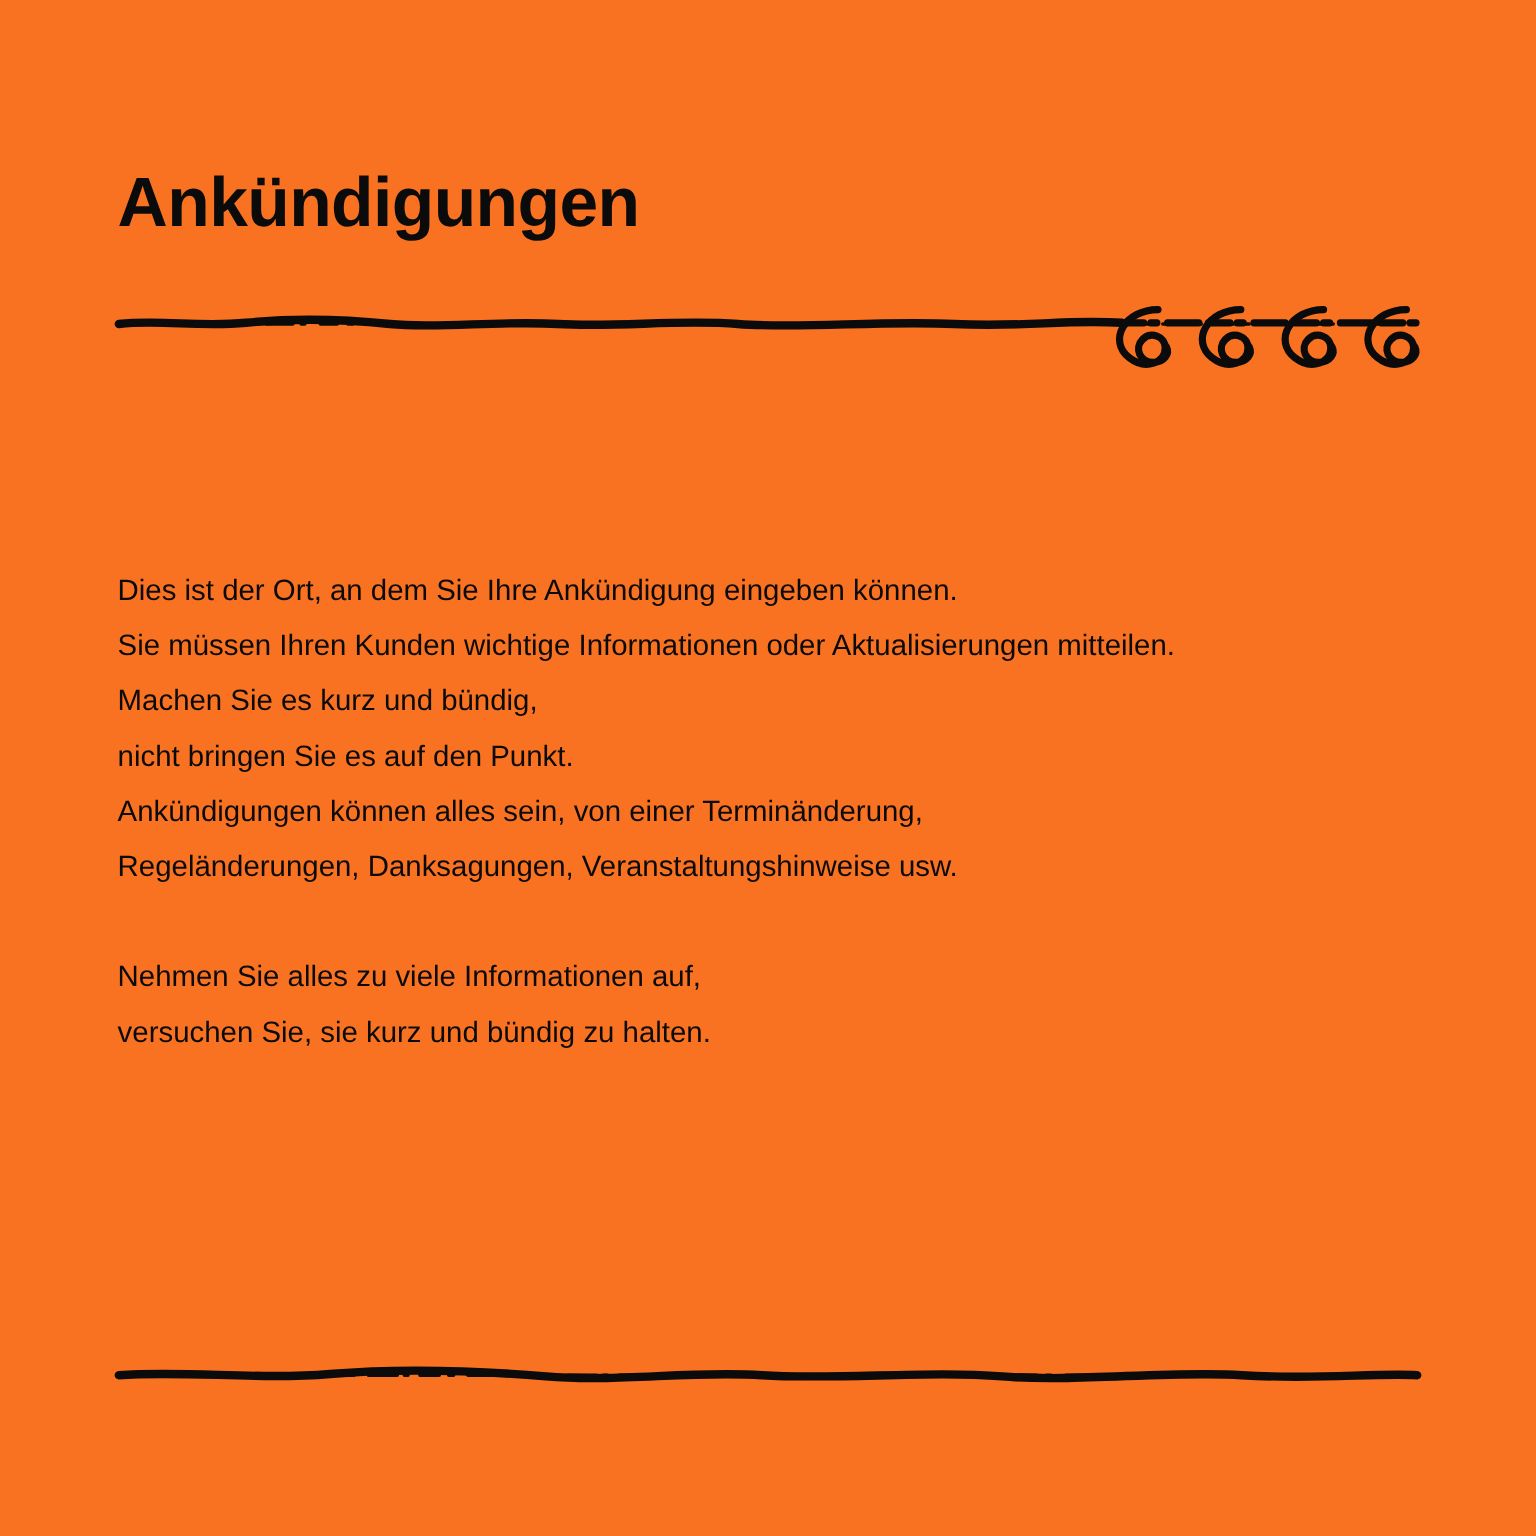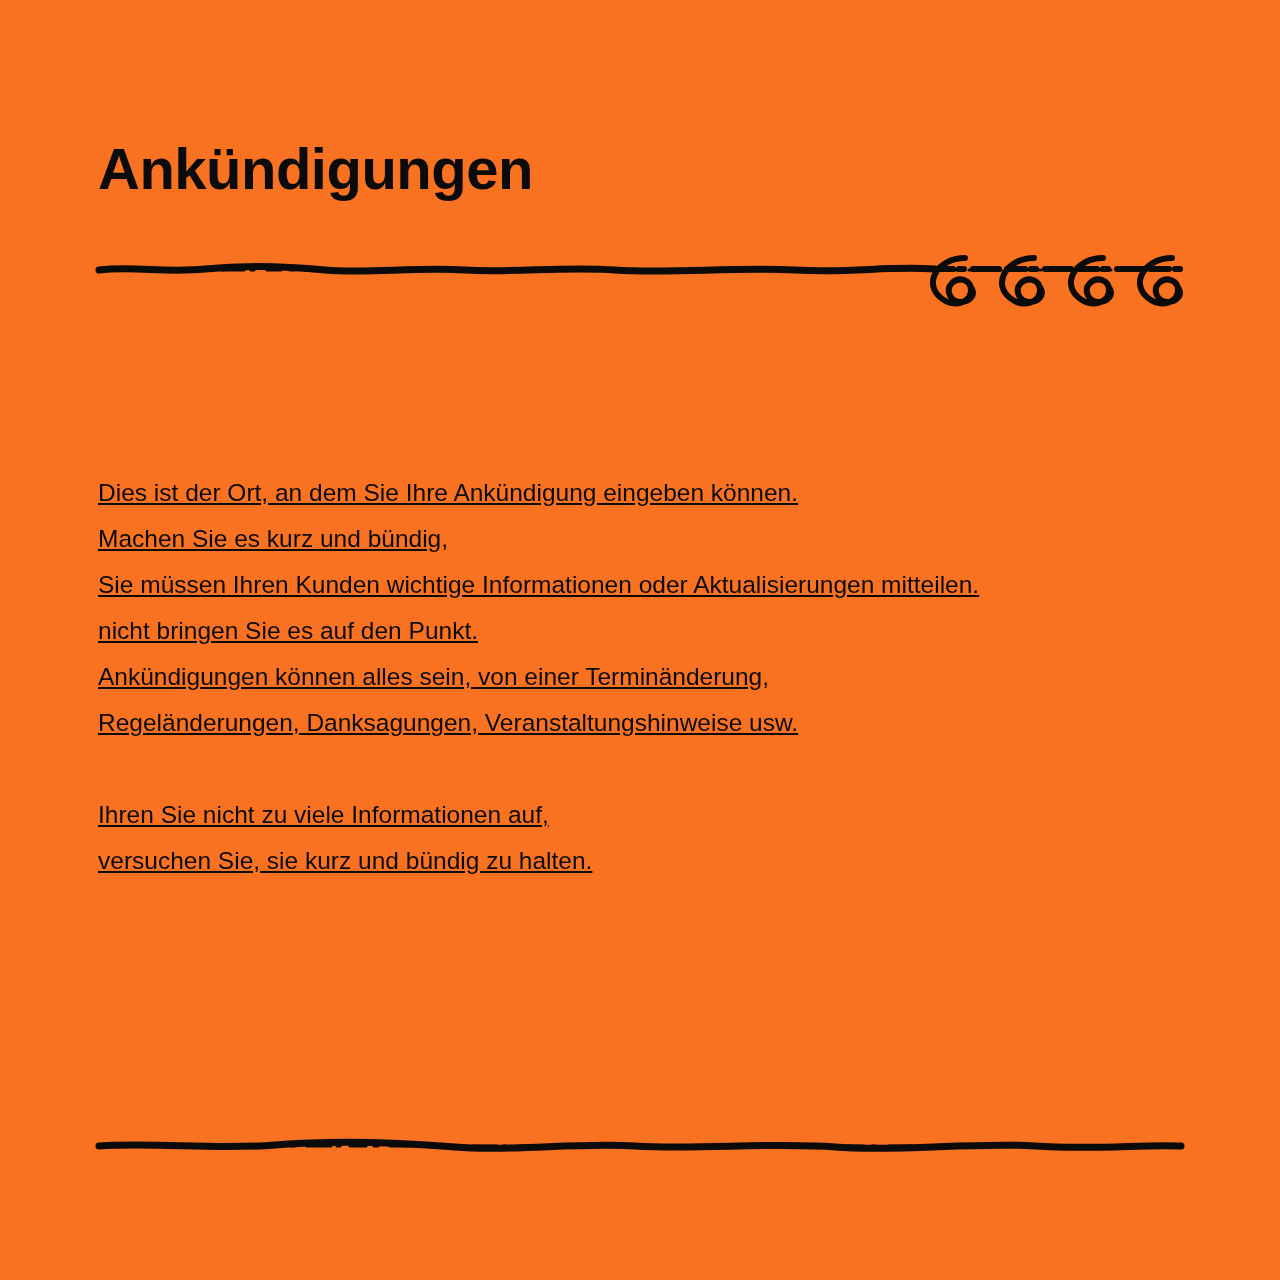--- a/index.html
+++ b/index.html
@@ -48,21 +48,20 @@
   }
   .body-text {
     position: absolute;
     left: 98px;
     top: 470px;
     width: 1100px;
     color: #0B0B0B;
     font-size: 24.5px;
     line-height: 46px;
     font-weight: 500;
-    text-decoration: underline;
   }
   .body-text p {
     margin: 0;
     white-space: nowrap;
   }
   .para-gap {
     height: 46px;
   }
 </style>
 </head>
@@ -81,27 +80,27 @@
         <path d="M806 22 C 778 22, 764 48, 782 62 C 796 73, 812 66, 812 54 C 812 44, 800 40, 793 47 C 786 54, 791 66, 802 66 C 811 66, 816 59, 813 53" stroke-width="6" transform="translate(64,8)"></path>
         <path d="M806 22 C 778 22, 764 48, 782 62 C 796 73, 812 66, 812 54 C 812 44, 800 40, 793 47 C 786 54, 791 66, 802 66 C 811 66, 816 59, 813 53" stroke-width="6" transform="translate(133,8)"></path>
         <path d="M806 22 C 778 22, 764 48, 782 62 C 796 73, 812 66, 812 54 C 812 44, 800 40, 793 47 C 786 54, 791 66, 802 66 C 811 66, 816 59, 813 53" stroke-width="6" transform="translate(202,8)"></path>
         <path d="M806 22 C 778 22, 764 48, 782 62 C 796 73, 812 66, 812 54 C 812 44, 800 40, 793 47 C 786 54, 791 66, 802 66 C 811 66, 816 59, 813 53" stroke-width="6" transform="translate(271,8)"></path>
       </g>
     </svg>
   </div>
 
   <div class="body-text">
     <p>Dies ist der Ort, an dem Sie Ihre Ankündigung eingeben können.</p>
+    <p>Sie müssen Ihren Kunden wichtige Informationen oder Aktualisierungen mitteilen.</p>
     <p>Machen Sie es kurz und bündig,</p>
-    <p>Sie müssen Ihren Kunden wichtige Informationen oder Aktualisierungen mitteilen.</p>
     <p>nicht bringen Sie es auf den Punkt.</p>
     <p>Ankündigungen können alles sein, von einer Terminänderung,</p>
     <p>Regeländerungen, Danksagungen, Veranstaltungshinweise usw.</p>
     <div class="para-gap"></div>
-    <p>Ihren Sie nicht zu viele Informationen auf,</p>
+    <p>Nehmen Sie alles zu viele Informationen auf,</p>
     <p>versuchen Sie, sie kurz und bündig zu halten.</p>
   </div>
 
   <div class="divider-bottom">
     <svg width="1090" height="50" viewBox="0 0 1090 50" xmlns="http://www.w3.org/2000/svg">
       <g fill="none" stroke="#0B0B0B" stroke-linecap="round">
         <path d="M4 26 C 60 22, 120 30, 180 25 S 300 22, 360 27 S 480 22, 540 26 S 680 22, 740 27 S 880 22, 940 26 S 1050 24, 1086 26" stroke-width="7"></path>
         <path d="M6 26 L 1086 26" stroke-width="3" stroke-dasharray="16 8 4 12 24 6 3 10"></path>
       </g>
     </svg>

